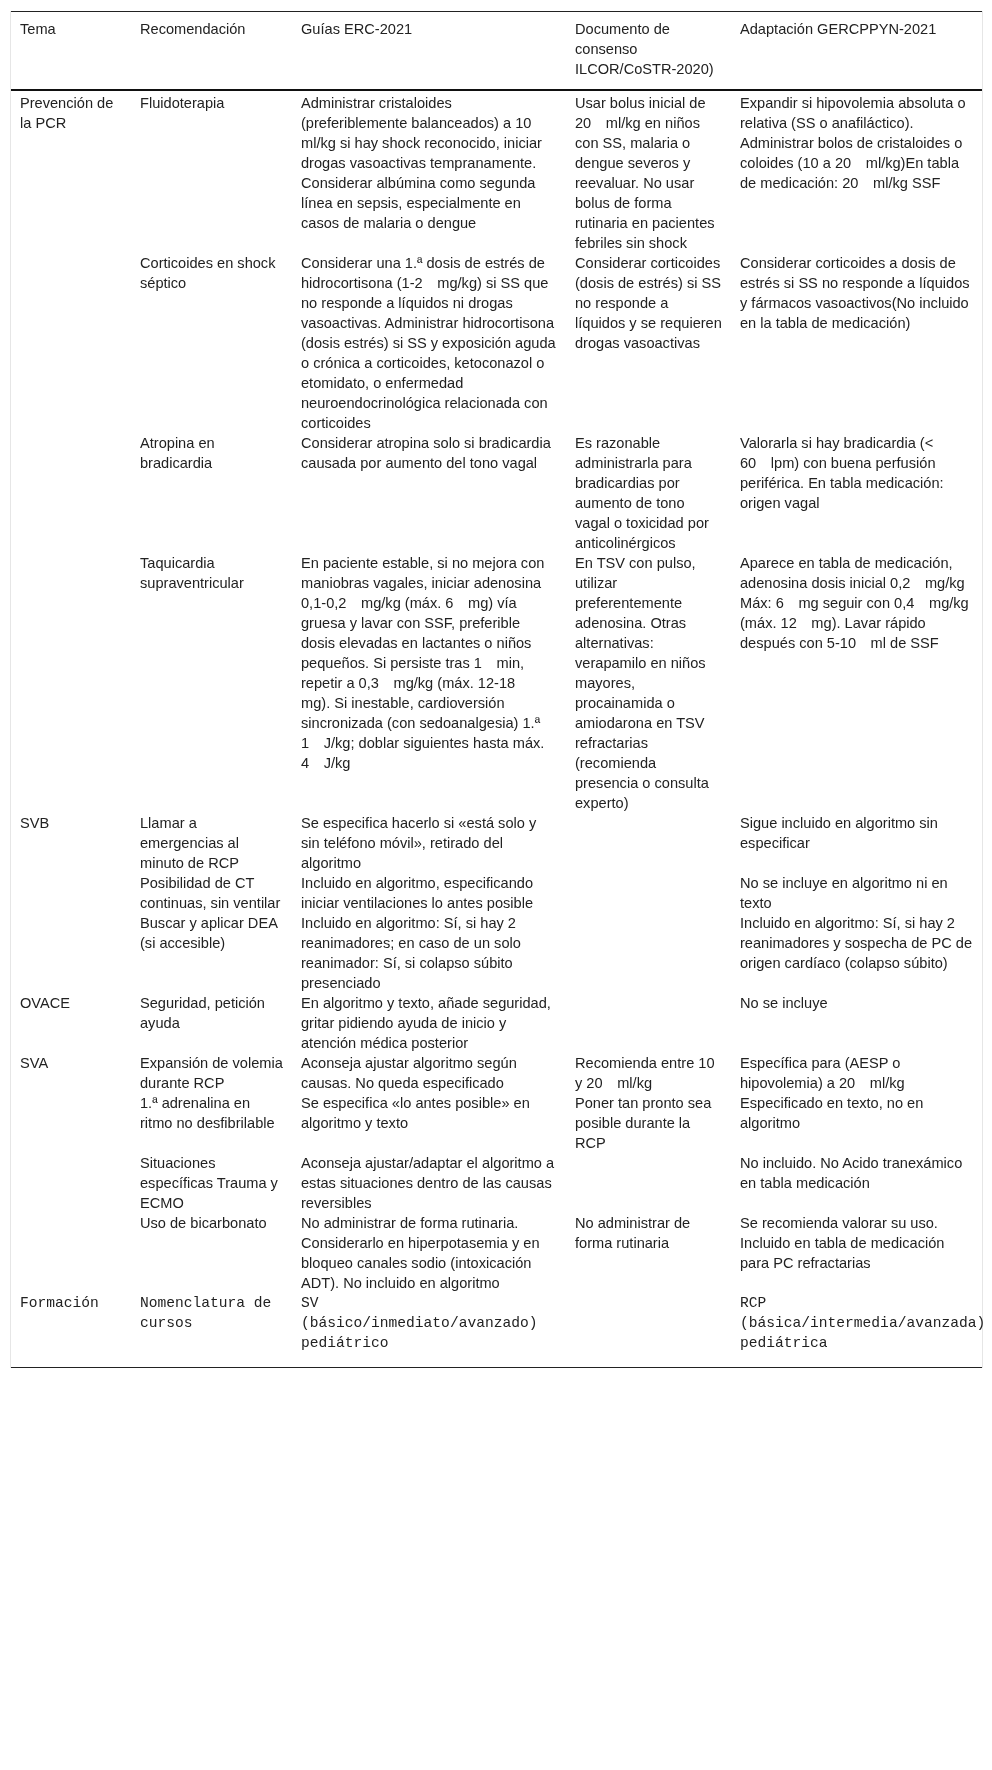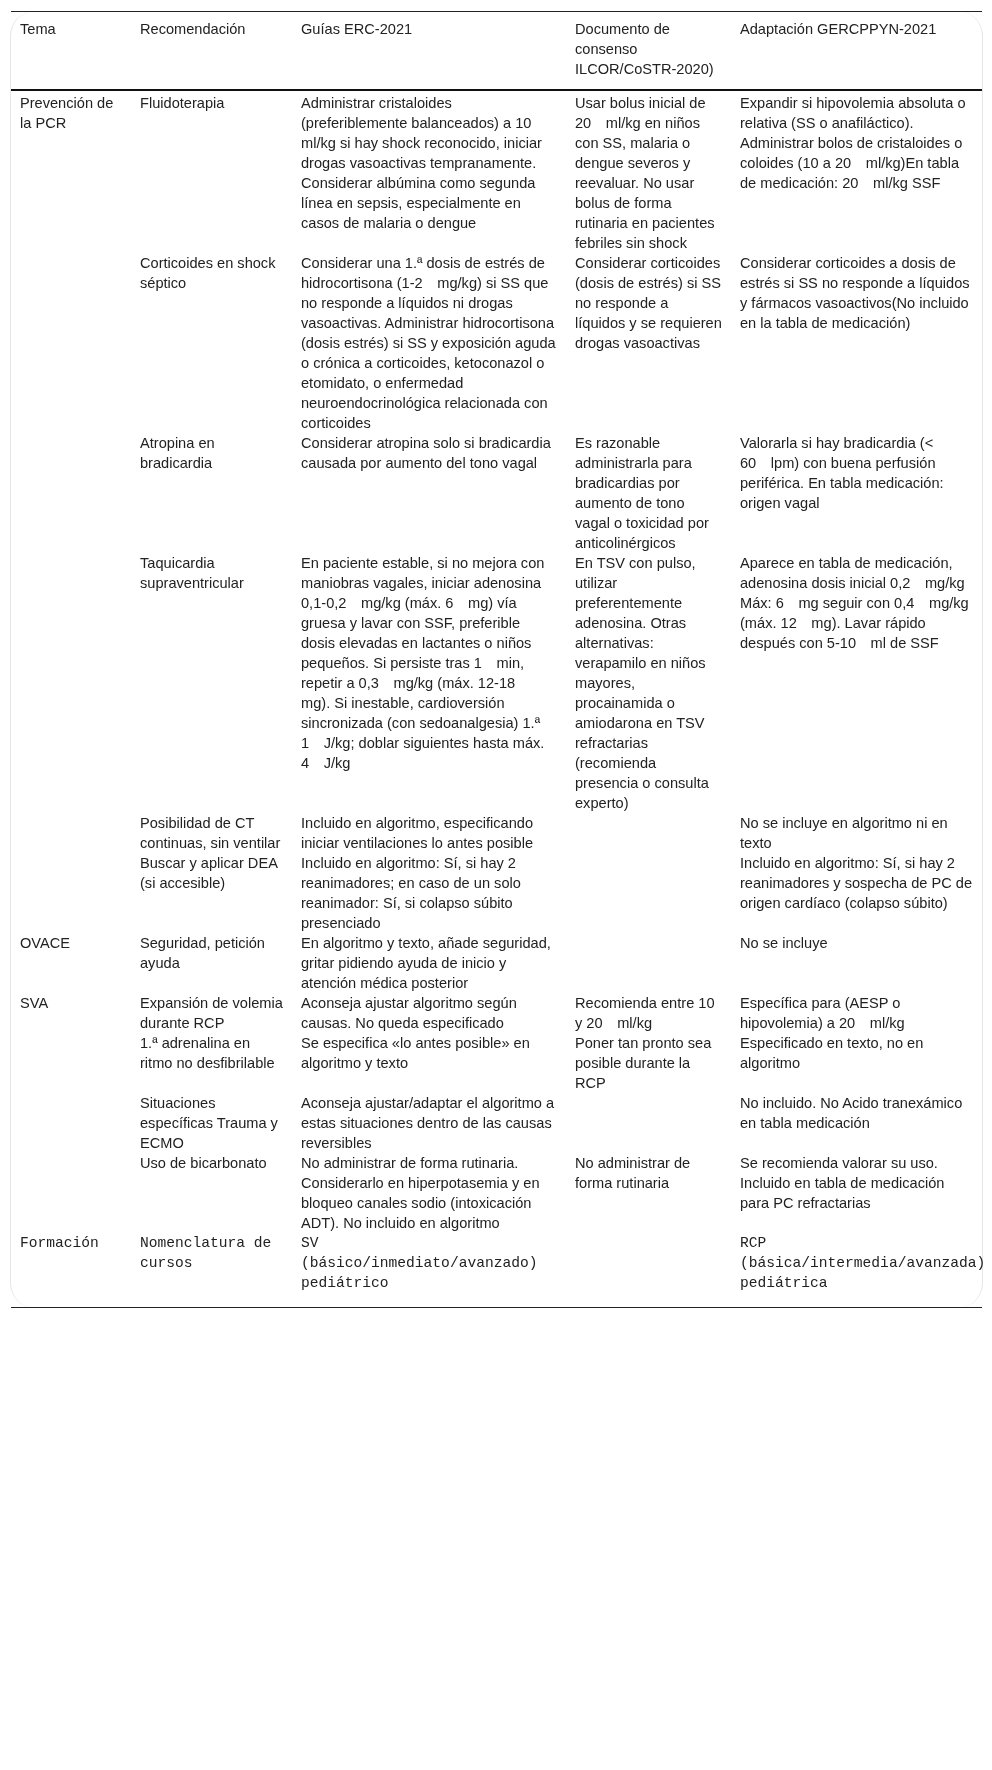--- a/index.html
+++ b/index.html
@@ -1,19 +1,19 @@
 <!DOCTYPE html>
 <html><head>
 <meta charset="utf-8">
 <style>
   html, body { margin: 0; padding: 0; background: #ffffff; }
   body { width: 992px; height: 1770px; position: relative; overflow: hidden;
          font-family: "Liberation Sans", sans-serif; color: #222; }
   .frame { position: absolute; left: 10px; top: 11px; width: 971px;
-           border-left: 1px solid #e6e6e6; border-right: 1px solid #e6e6e6; border-radius: 25px; }
+           border-left: 1px solid #e6e6e6; border-right: 1px solid #e6e6e6; }
   table { border-collapse: collapse; width: 100%; table-layout: fixed;
           font-size: 14.6px; line-height: 20px; }
   thead tr { border-top: 1px solid #222; border-bottom: 2px solid #111; }
   tbody { border-bottom: 1px solid #222; }
   th { font-weight: normal; text-align: left; vertical-align: top;
        padding: 7px 9px 10px 9px; }
   td { vertical-align: top; padding: 0 9px 0 9px; }
   tbody tr:first-child td { padding-top: 2px; }
   tbody tr:last-child td { padding-bottom: 14px; font-family: Liberation Mono, monospace; }
   col.c1 { width: 120px; } col.c2 { width: 161px; } col.c3 { width: 274px; }
@@ -63,20 +63,27 @@
           <td>Valorarla si hay bradicardia (&lt; 60 lpm) con buena perfusión periférica. En tabla medicación: origen vagal</td>
         </tr>
         <tr>
           <td></td>
           <td>Taquicardia supraventricular</td>
           <td>En paciente estable, si no mejora con maniobras vagales, iniciar adenosina 0,1-0,2 mg/kg (máx. 6 mg) vía gruesa y lavar con SSF, preferible dosis elevadas en lactantes o niños pequeños. Si persiste tras 1 min, repetir a 0,3 mg/kg (máx. 12-18 mg). Si inestable, cardioversión sincronizada (con sedoanalgesia) 1.ª 1 J/kg; doblar siguientes hasta máx. 4 J/kg</td>
           <td>En TSV con pulso, utilizar preferentemente adenosina. Otras alternativas: verapamilo en niños mayores, procainamida o amiodarona en TSV refractarias (recomienda presencia o consulta experto)</td>
           <td>Aparece en tabla de medicación, adenosina dosis inicial 0,2 mg/kg Máx: 6 mg seguir con 0,4 mg/kg (máx. 12 mg). Lavar rápido después con 5-10 ml de SSF</td>
         </tr>
         <tr>
+          <td>SVB</td>
+          <td>Llamar a emergencias al minuto de RCP</td>
+          <td>Se especifica hacerlo si «está solo y sin teléfono móvil», retirado del algoritmo</td>
+          <td></td>
+          <td>Sigue incluido en algoritmo sin especificar</td>
+        </tr>
+        <tr>
           <td></td>
           <td>Posibilidad de CT continuas, sin ventilar</td>
           <td>Incluido en algoritmo, especificando iniciar ventilaciones lo antes posible</td>
           <td></td>
           <td>No se incluye en algoritmo ni en texto</td>
         </tr>
         <tr>
           <td></td>
           <td>Buscar y aplicar DEA (si accesible)</td>
           <td>Incluido en algoritmo: Sí, si hay 2 reanimadores; en caso de un solo reanimador: Sí, si colapso súbito presenciado</td>

